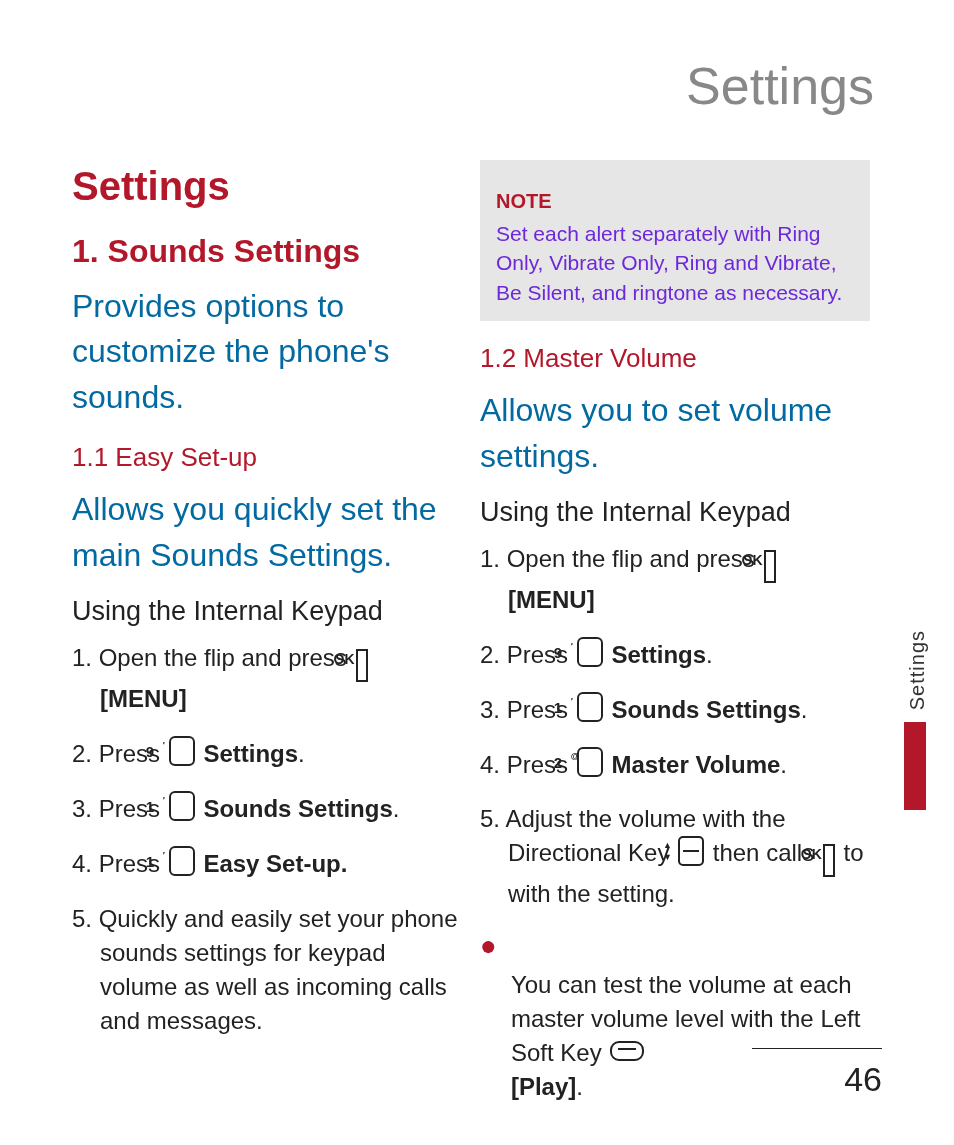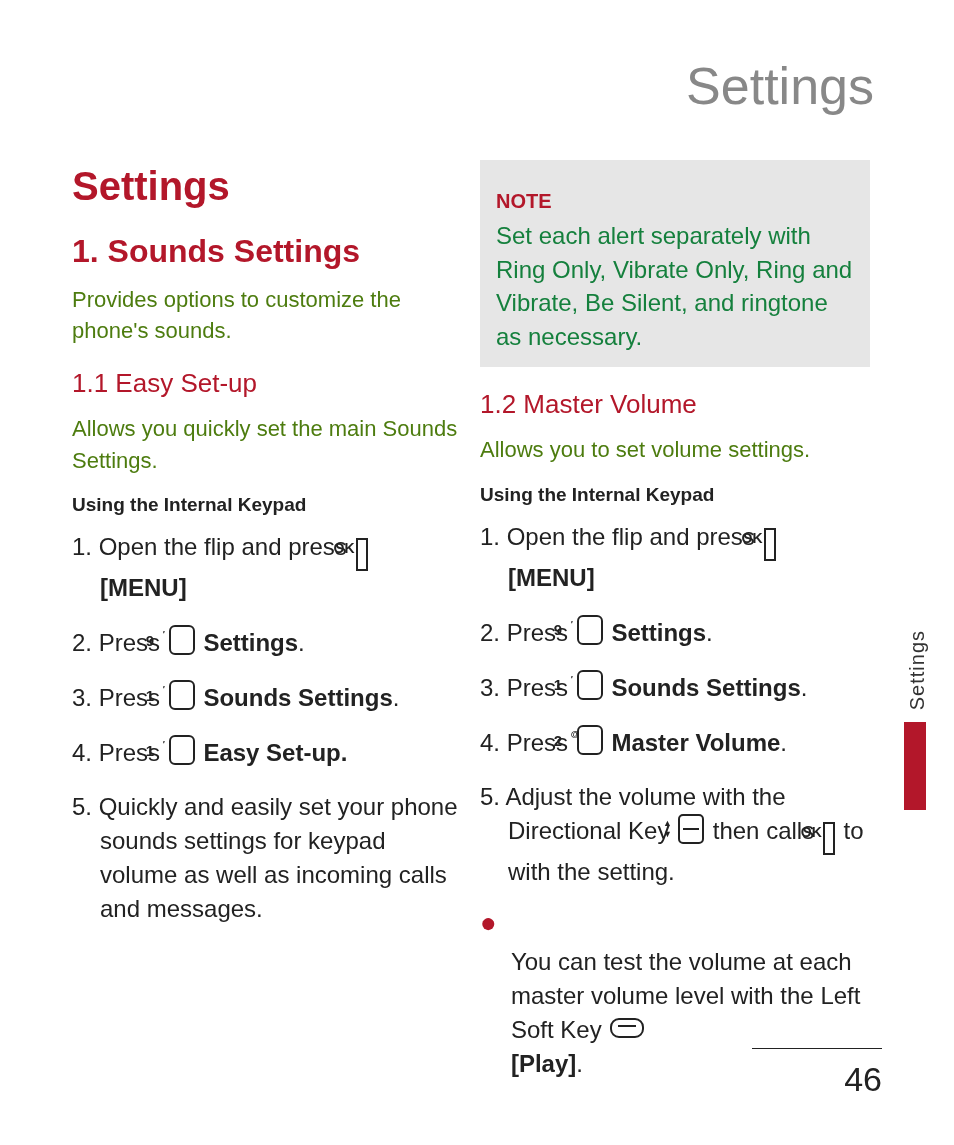--- a/index.html
+++ b/index.html
@@ -12,32 +12,32 @@
   .page-heading{
     position:absolute;top:56px;right:80px;
     font-size:52px;color:#888;font-weight:400;
   }
   .col{position:absolute;top:160px;width:390px;}
   .col-left{left:72px;}
   .col-right{left:480px;}
   .h-settings{font-size:40px;color:#b3172a;font-weight:600;margin:4px 0 24px;}
   .h-section{font-size:32px;color:#b3172a;font-weight:600;margin:13px 0 14px;}
   .h-sub{font-size:26px;color:#b3172a;font-weight:400;margin:22px 0 14px;}
-  .para{font-size:22px;line-height:1.42;margin:0 0 18px;color:#4d7c0f;}
-  .sub-bold{font-size:19px;font-weight:700;margin:12px 0 14px;}
+  .para{font-size:32px;line-height:1.42;margin:0 0 18px;color:#0369a1;}
+  .sub-bold{font-size:27px;font-weight:400;margin:12px 0 14px;}
   ol.steps{list-style:none;padding:0;margin:0;counter-reset:step;}
   ol.steps>li{counter-increment:step;font-size:24px;line-height:1.42;margin:0 0 20px;padding-left:28px;text-indent:-28px;}
   ol.steps>li::before{content:counter(step) ". ";}
   ol.steps>li .step-indent{display:block;text-indent:0;}
   .bold{font-weight:600;}
   .note-box{
     background:#e6e6e6;padding:30px 16px 14px;margin:0 0 20px;
   }
   .note-label{color:#b3172a;font-weight:700;font-size:20px;margin-bottom:6px;}
-  .note-text{font-size:24px;line-height:1.4;color:#15803d;}
+  .note-text{font-size:21px;line-height:1.4;color:#6d28d9;}
   .bullet{display:flex;font-size:24px;line-height:1.42;margin:4px 0 18px;}
   .bullet-dot{color:#b3172a;font-size:28px;line-height:1;margin-right:14px;}
   .bullet-body{flex:1;margin-top:36px;}
   
   .key-ok{
     display:inline-block;border:2px solid #222;border-radius:0;
     font-size:14px;font-weight:700;padding:1px 4px 14px;line-height:1;
     vertical-align:2px;margin:0 2px;
   }
   .key-num{

